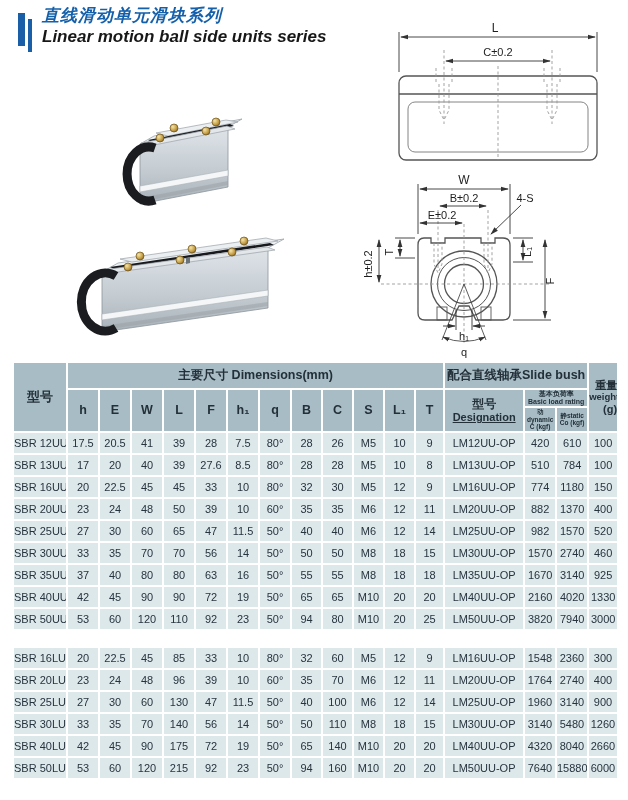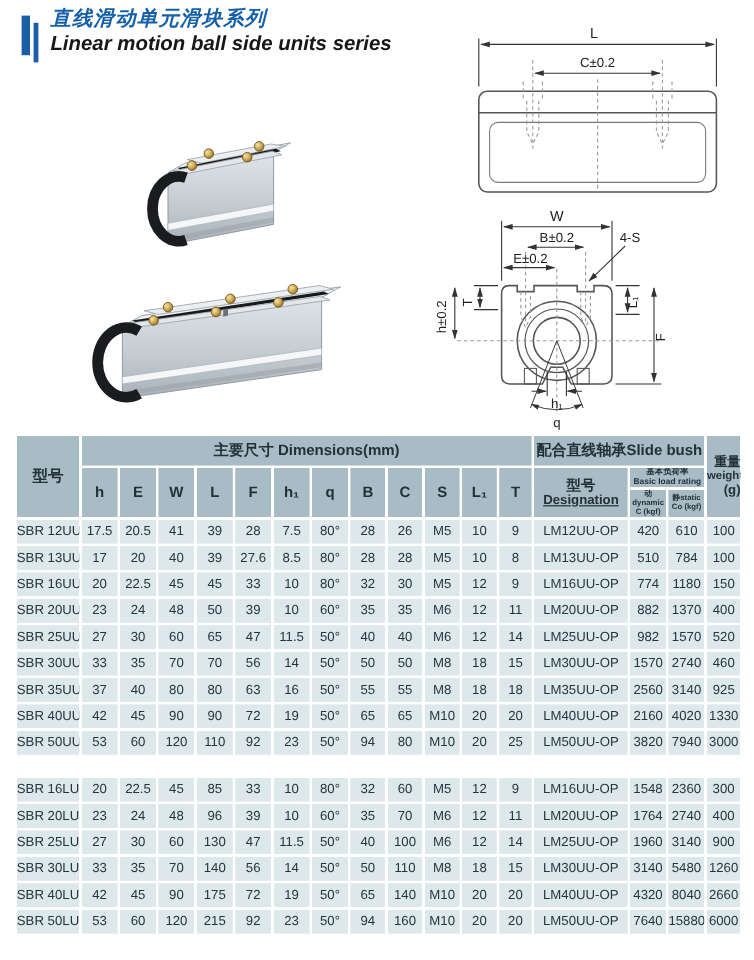--- a/index.html
+++ b/index.html
@@ -405,21 +405,21 @@
           <td>80</td>
           <td>63</td>
           <td>16</td>
           <td>50°</td>
           <td>55</td>
           <td>55</td>
           <td>M8</td>
           <td>18</td>
           <td>18</td>
           <td>LM35UU-OP</td>
-          <td>2560</td>
+          <td>1670</td>
           <td>3140</td>
           <td>925</td>
         </tr>
         <tr>
           <td>SBR 40UU</td>
           <td>42</td>
           <td>45</td>
           <td>90</td>
           <td>90</td>
           <td>72</td>

